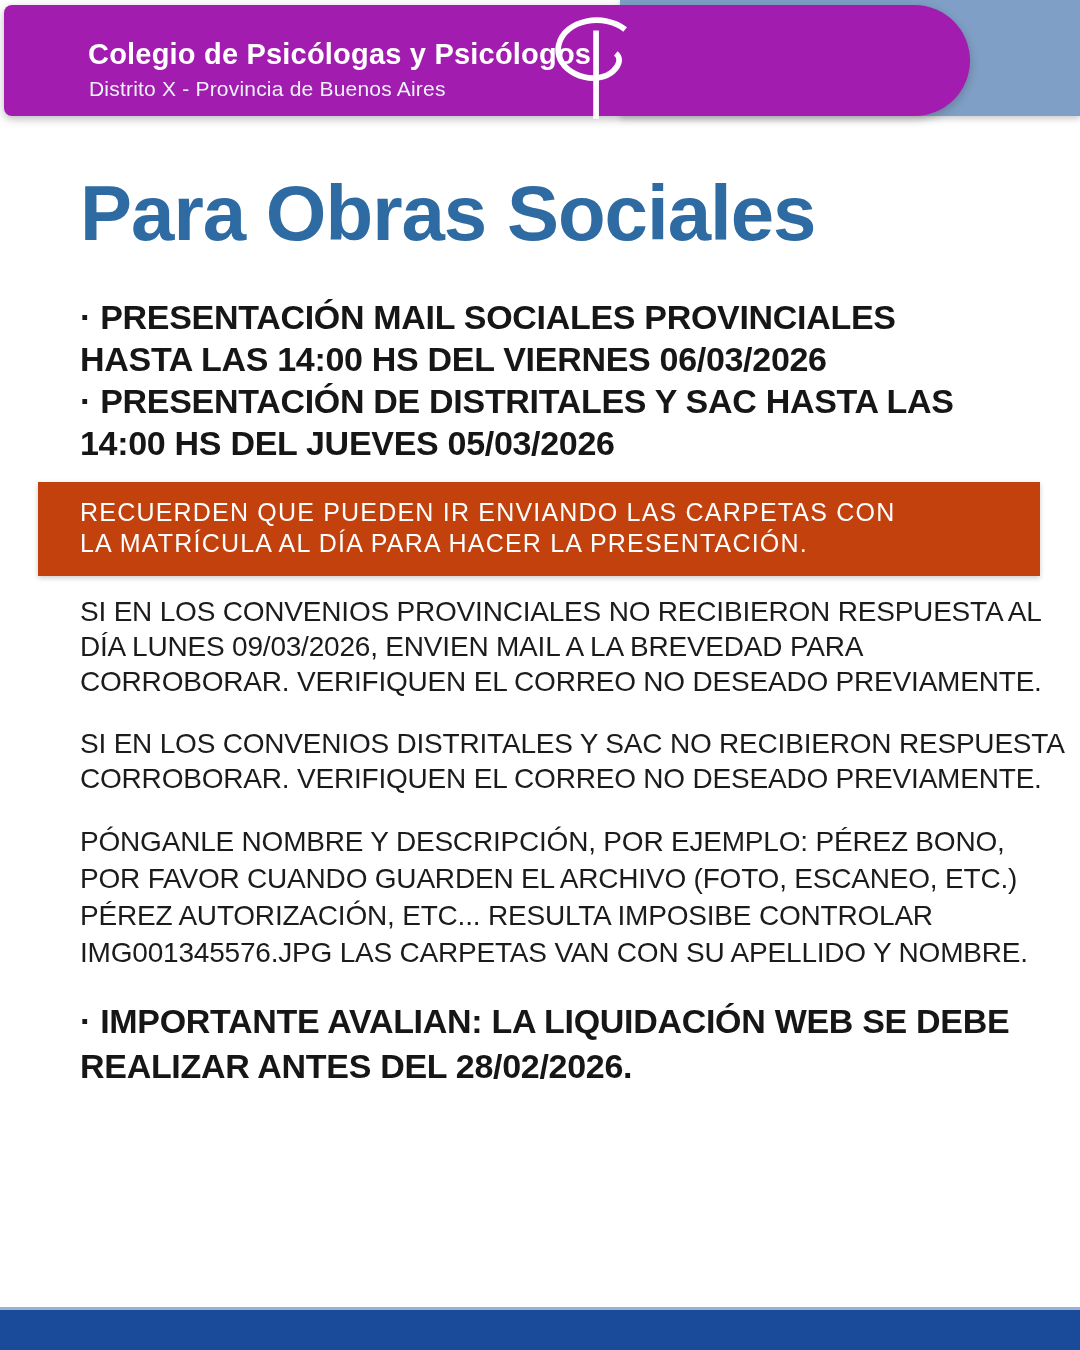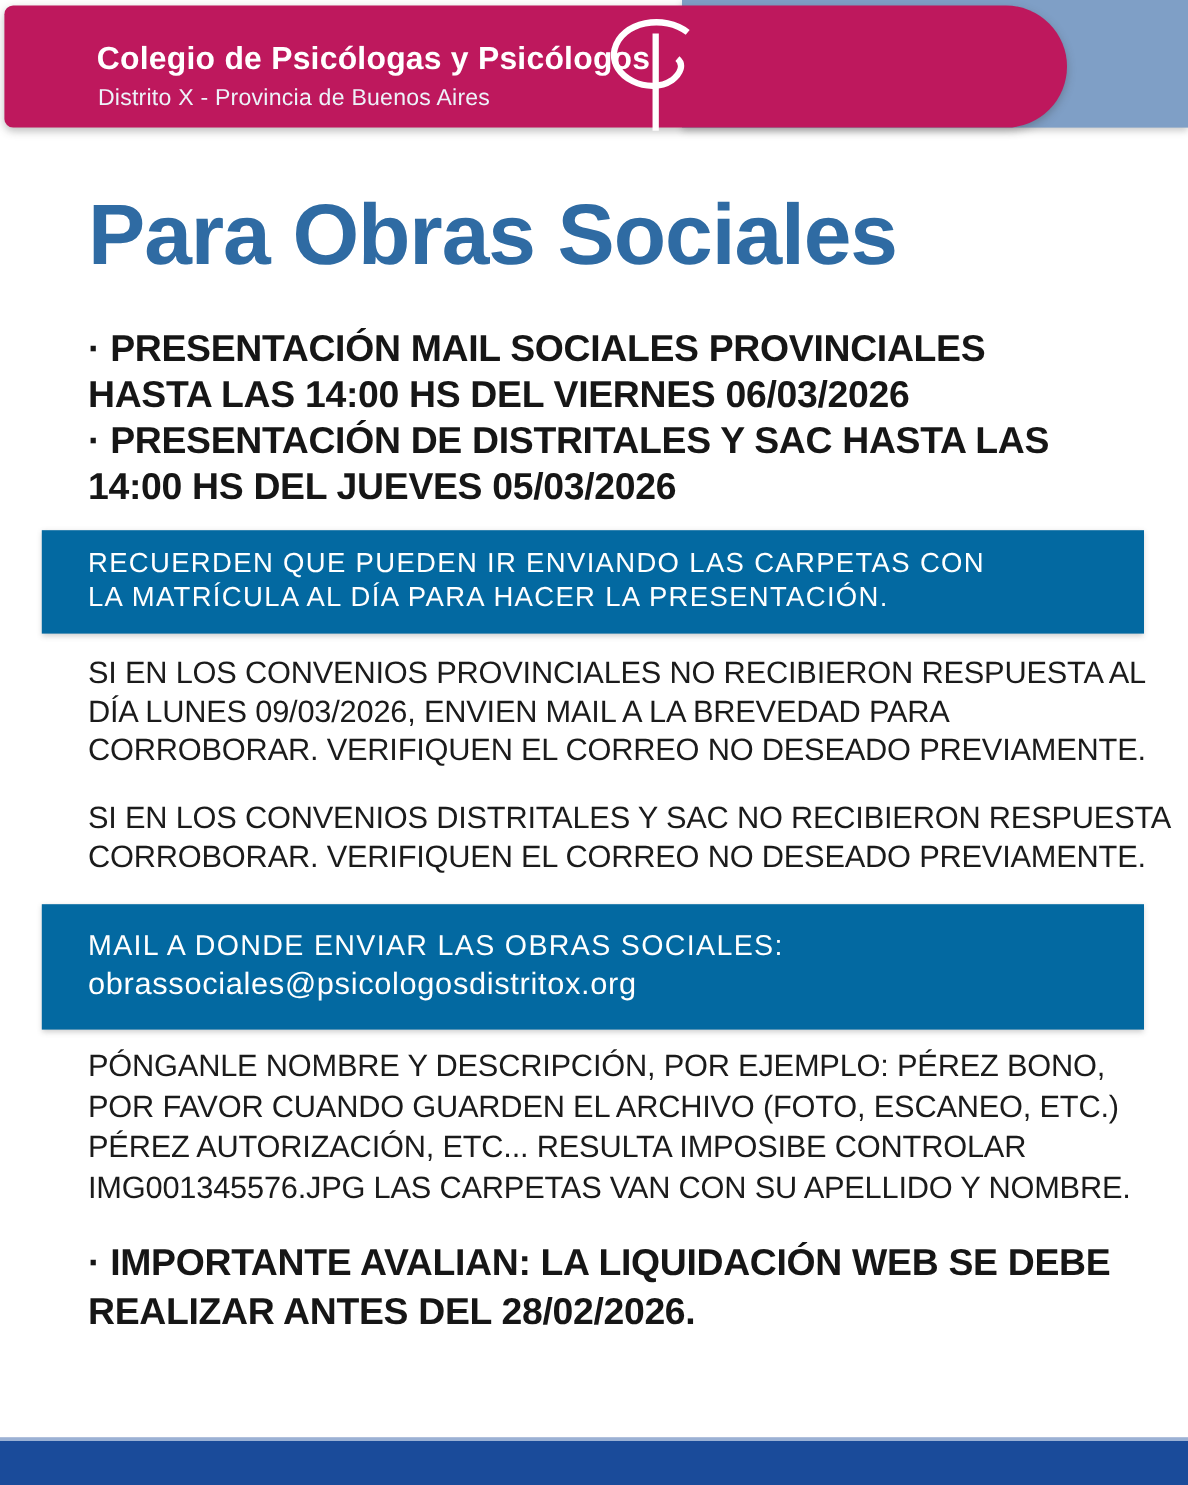--- a/index.html
+++ b/index.html
@@ -11,21 +11,21 @@
   }
   
   .header-wrap { position: absolute; top: 0; left: 0; width: 1080px; height: 120px; }
   .header-light {
     position: absolute; top: 0; right: 0; width: 460px; height: 116px;
     background: #7F9FC6;
     box-shadow: 0 3px 6px rgba(90,90,90,0.30);
   }
   .header-dark {
     position: absolute; top: 5px; left: 4px; width: 966px; height: 111px;
-    background: #be185d;
+    background: #a21caf;
     border-radius: 8px 56px 56px 8px;
     box-shadow: 0 3px 8px rgba(60,60,60,0.35);
   }
   .org-name {
     position: absolute; left: 84px; top: 33px;
     color: #ffffff; font-size: 29px; font-weight: bold; letter-spacing: 0.2px;
     white-space: nowrap;
   }
   .org-subtitle {
     position: absolute; left: 85px; top: 72px;
@@ -38,21 +38,21 @@
   .title {
     margin-top: 52px;
     color: #2F6BA3; font-size: 78px; font-weight: bold;
     letter-spacing: -1px; line-height: 86px; white-space: nowrap;
   }
   .line { white-space: nowrap; }
   .bold-block { color: #161616; font-weight: bold; letter-spacing: -0.3px; }
   .deadlines { margin-top: 40px; font-size: 34px; line-height: 42px; }
   .blue-box {
     margin-left: -42px;           
-    background: #0369a1;
+    background: #c2410c;
     color: #ffffff;
     box-shadow: 0 2px 5px rgba(90,90,90,0.30);
   }
   .notice {
     margin-top: 18px;
     padding: 15px 30px 17px 42px;
     font-size: 25px; line-height: 31px; letter-spacing: 1.2px;
   }
   .para {
     margin-top: 18px;
@@ -109,24 +109,20 @@
     <div class="line">SI EN LOS CONVENIOS PROVINCIALES NO RECIBIERON RESPUESTA AL</div>
     <div class="line">DÍA LUNES 09/03/2026, ENVIEN MAIL A LA BREVEDAD PARA</div>
     <div class="line">CORROBORAR. VERIFIQUEN EL CORREO NO DESEADO PREVIAMENTE.</div>
   </section>
 
   <section class="para">
     <div class="line">SI EN LOS CONVENIOS DISTRITALES Y SAC NO RECIBIERON RESPUESTA</div>
     <div class="line">CORROBORAR. VERIFIQUEN EL CORREO NO DESEADO PREVIAMENTE.</div>
   </section>
 
-  <section class="blue-box mail">
-    <div class="line">MAIL A DONDE ENVIAR LAS OBRAS SOCIALES:</div>
-    <div class="line email">obrassociales@psicologosdistritox.org</div>
-  </section>
 
   <section class="para para-archivo">
     <div class="line">PÓNGANLE NOMBRE Y DESCRIPCIÓN, POR EJEMPLO: PÉREZ BONO,</div>
     <div class="line">POR FAVOR CUANDO GUARDEN EL ARCHIVO (FOTO, ESCANEO, ETC.)</div>
     <div class="line">PÉREZ AUTORIZACIÓN, ETC... RESULTA IMPOSIBE CONTROLAR</div>
     <div class="line">IMG001345576.JPG LAS CARPETAS VAN CON SU APELLIDO Y NOMBRE.</div>
   </section>
 
   <section class="important bold-block">
     <div class="line">· IMPORTANTE AVALIAN: LA LIQUIDACIÓN WEB SE DEBE</div>

